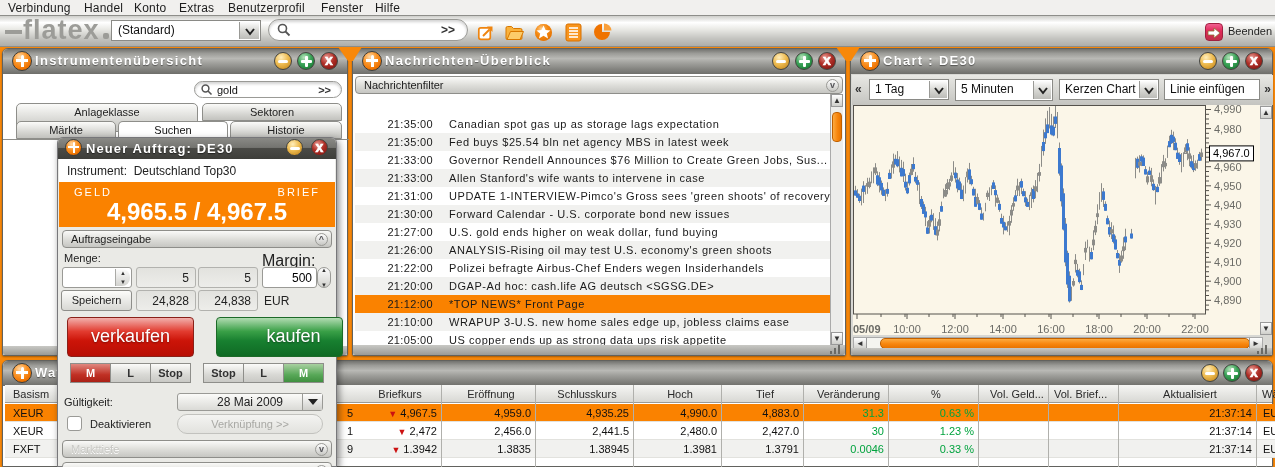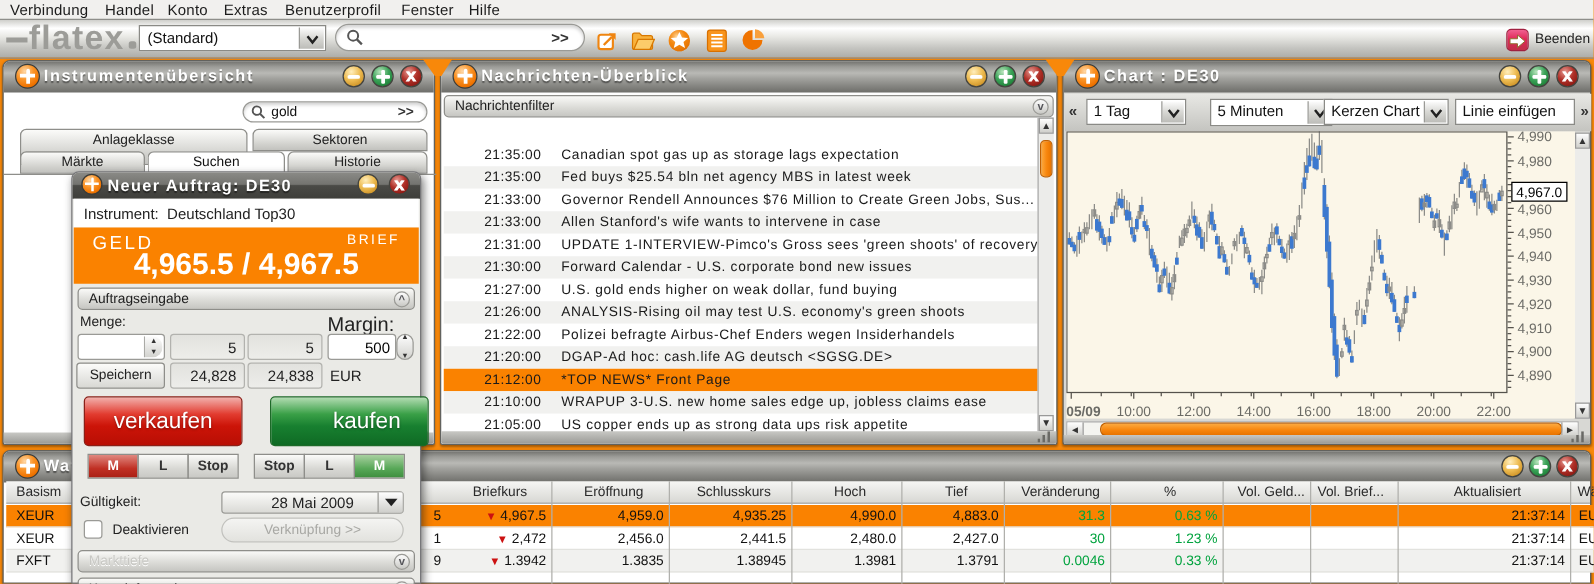--- a/index.html
+++ b/index.html
@@ -268,21 +268,21 @@
       <div class="ttl">Chart : DE30</div>
     <div class="wbtn wmin" style="right:55px"></div>
     <div class="wbtn wplus" style="right:32px"></div>
     <div class="wbtn wx" style="right:9px">x</div>
   </div>
   <div style="position:absolute;left:1px;top:26px;width:421px;height:30px;background:linear-gradient(#e8e8e4,#c4c4c0)">
     <span style="position:absolute;left:3px;top:7px;font-size:12px;font-weight:bold;color:#333">«</span>
     <div class="field" style="left:17px;top:4px;width:80px;height:21px;line-height:19px;padding-left:5px;font-size:12px">1 Tag<div class="combobtn" style="width:18px"><svg width="10" height="8" style="margin-top:6px">
             <path d="M1 1 L5 6 L9 1" stroke="#222" stroke-width="2" fill="none"></path>
           </svg></div></div>
-    <div class="field" style="left:116px;top:4px;width:98px;height:22px;line-height:19px;padding-left:5px;font-size:12px">5 Minuten<div class="combobtn" style="width:18px"><svg width="10" height="8" style="margin-top:6px">
+    <div class="field" style="left:103px;top:4px;width:98px;height:22px;line-height:19px;padding-left:5px;font-size:12px">5 Minuten<div class="combobtn" style="width:18px"><svg width="10" height="8" style="margin-top:6px">
             <path d="M1 1 L5 6 L9 1" stroke="#222" stroke-width="2" fill="none"></path>
           </svg></div></div>
     <div class="field" style="left:207px;top:4px;width:100px;height:21px;line-height:19px;padding-left:5px;font-size:12px">Kerzen Chart<div class="combobtn" style="width:18px"><svg width="10" height="8" style="margin-top:6px">
             <path d="M1 1 L5 6 L9 1" stroke="#222" stroke-width="2" fill="none"></path>
           </svg></div></div>
     <div class="field" style="left:312px;top:4px;width:96px;height:21px;line-height:19px;padding-left:5px;font-size:12px">Linie einfügen</div>
     <span style="position:absolute;right:2px;top:7px;font-size:12px;font-weight:bold;color:#333">»</span>
   </div>
 
   <div style="position:absolute;right:0px;top:57px;width:13px;height:229px;background:#ececea;border-left:1px solid #aaa">
@@ -782,21 +782,21 @@
   <div id="dlgtbar">
     <div class="fball" style="left:7px;top:1px;width:17px;height:17px"></div>
     <div style="position:absolute;left:28px;top:3px;font-size:13px;font-weight:bold;color:#fff;text-shadow:0 1px 1px rgba(0,0,0,.5);letter-spacing:1.1px">Neuer Auftrag: DE30</div>
     <div class="wbtn wmin" style="right:33px;top:1px;width:17px;height:17px;line-height:15px"></div>
     <div class="wbtn wx" style="right:8px;top:1px;width:17px;height:17px;line-height:15px">x</div>
   </div>
   <div style="position:absolute;left:1px;top:21px;width:276px;height:23px;background:#fff;font-size:12px;color:#222">
     <span style="position:absolute;left:8px;top:5px">Instrument:&nbsp;&nbsp;Deutschland Top30</span>
   </div>
   <div style="position:absolute;left:1px;top:44px;width:276px;height:45px;background:#fa8200;color:#fff">
-    <span style="position:absolute;left:15px;top:4px;font-size:15px;letter-spacing:2px">GELD</span>
+    <span style="position:absolute;left:15px;top:4px;font-size:11px;letter-spacing:2px">GELD</span>
     <span style="position:absolute;right:15px;top:4px;font-size:11px;letter-spacing:2px">BRIEF</span>
     <div style="position:absolute;left:0;top:16px;width:100%;text-align:center;font-size:24px;font-weight:bold">4,965.5 / 4,967.5</div>
   </div>
   <div class="shdr" style="left:4px;top:92px;width:270px">
       <span class="txt">Auftragseingabe</span>
       <div class="chev">^</div>
     </div>
   <span style="position:absolute;left:6px;top:114px;font-size:11px;color:#222">Menge:</span>
   <span style="position:absolute;left:204px;top:114px;font-size:16px;color:#222">Margin:</span>
   <div class="inbox" style="left:4px;top:129px;width:70px;height:21px">

